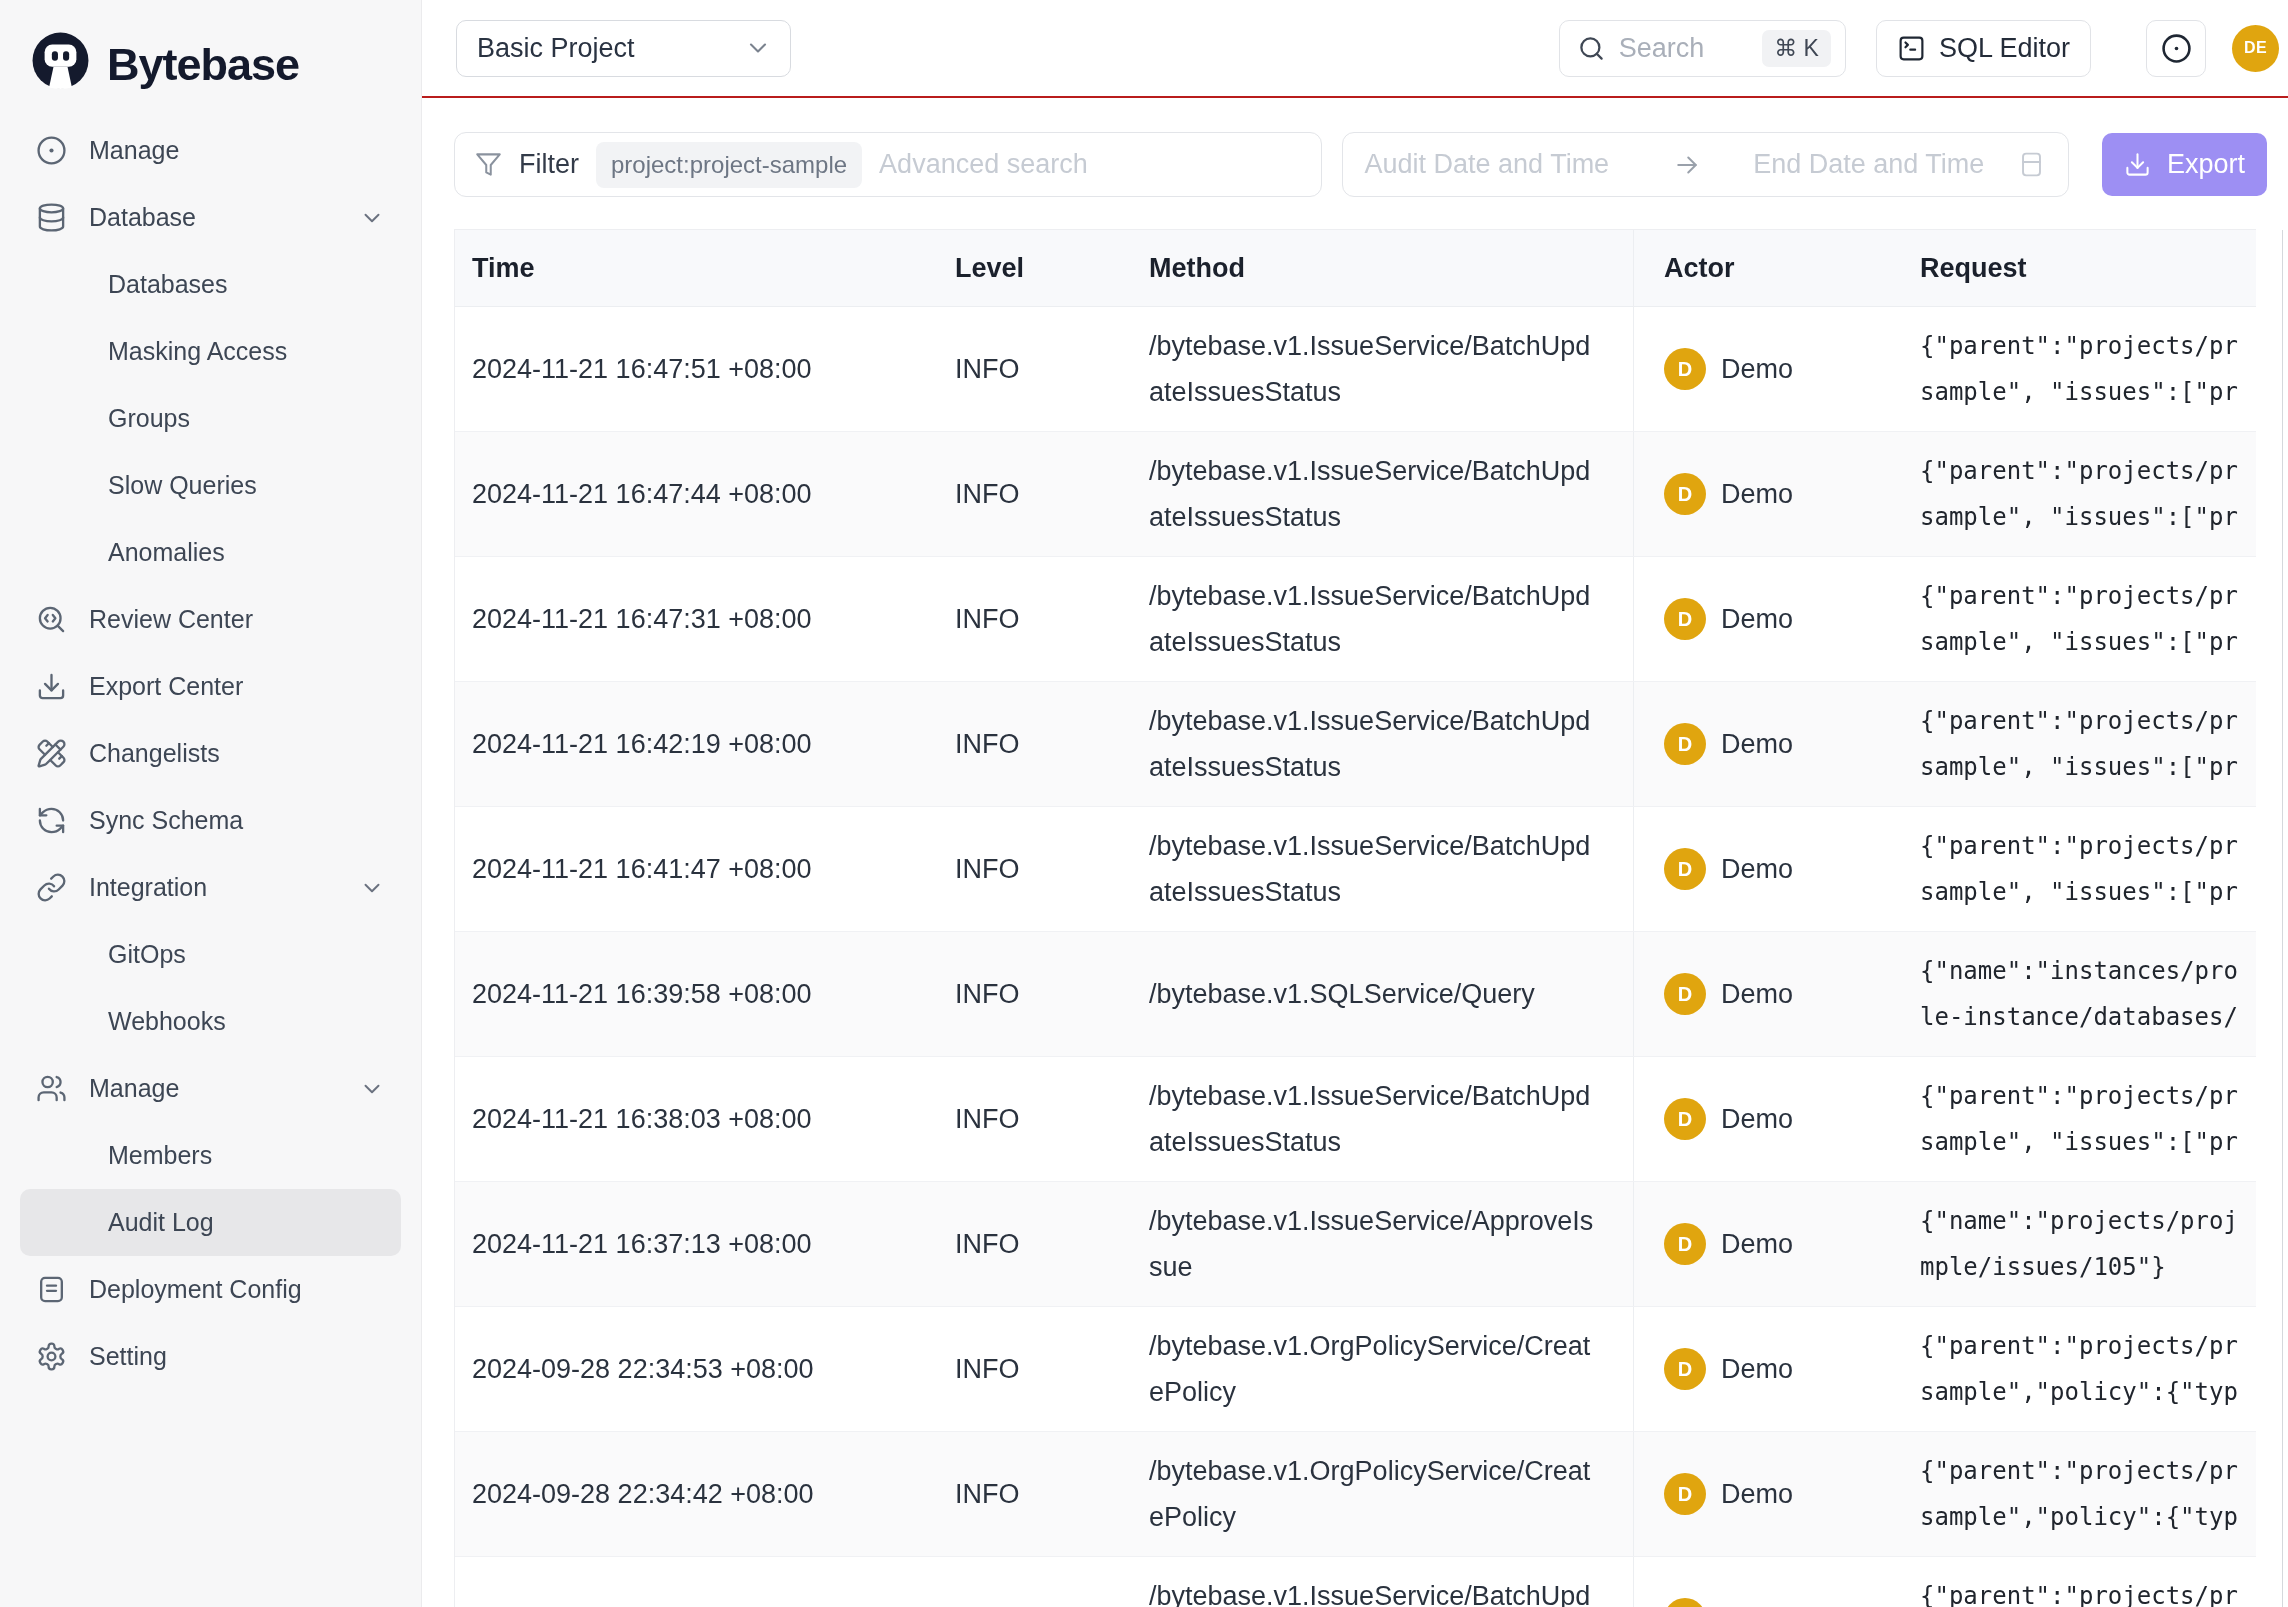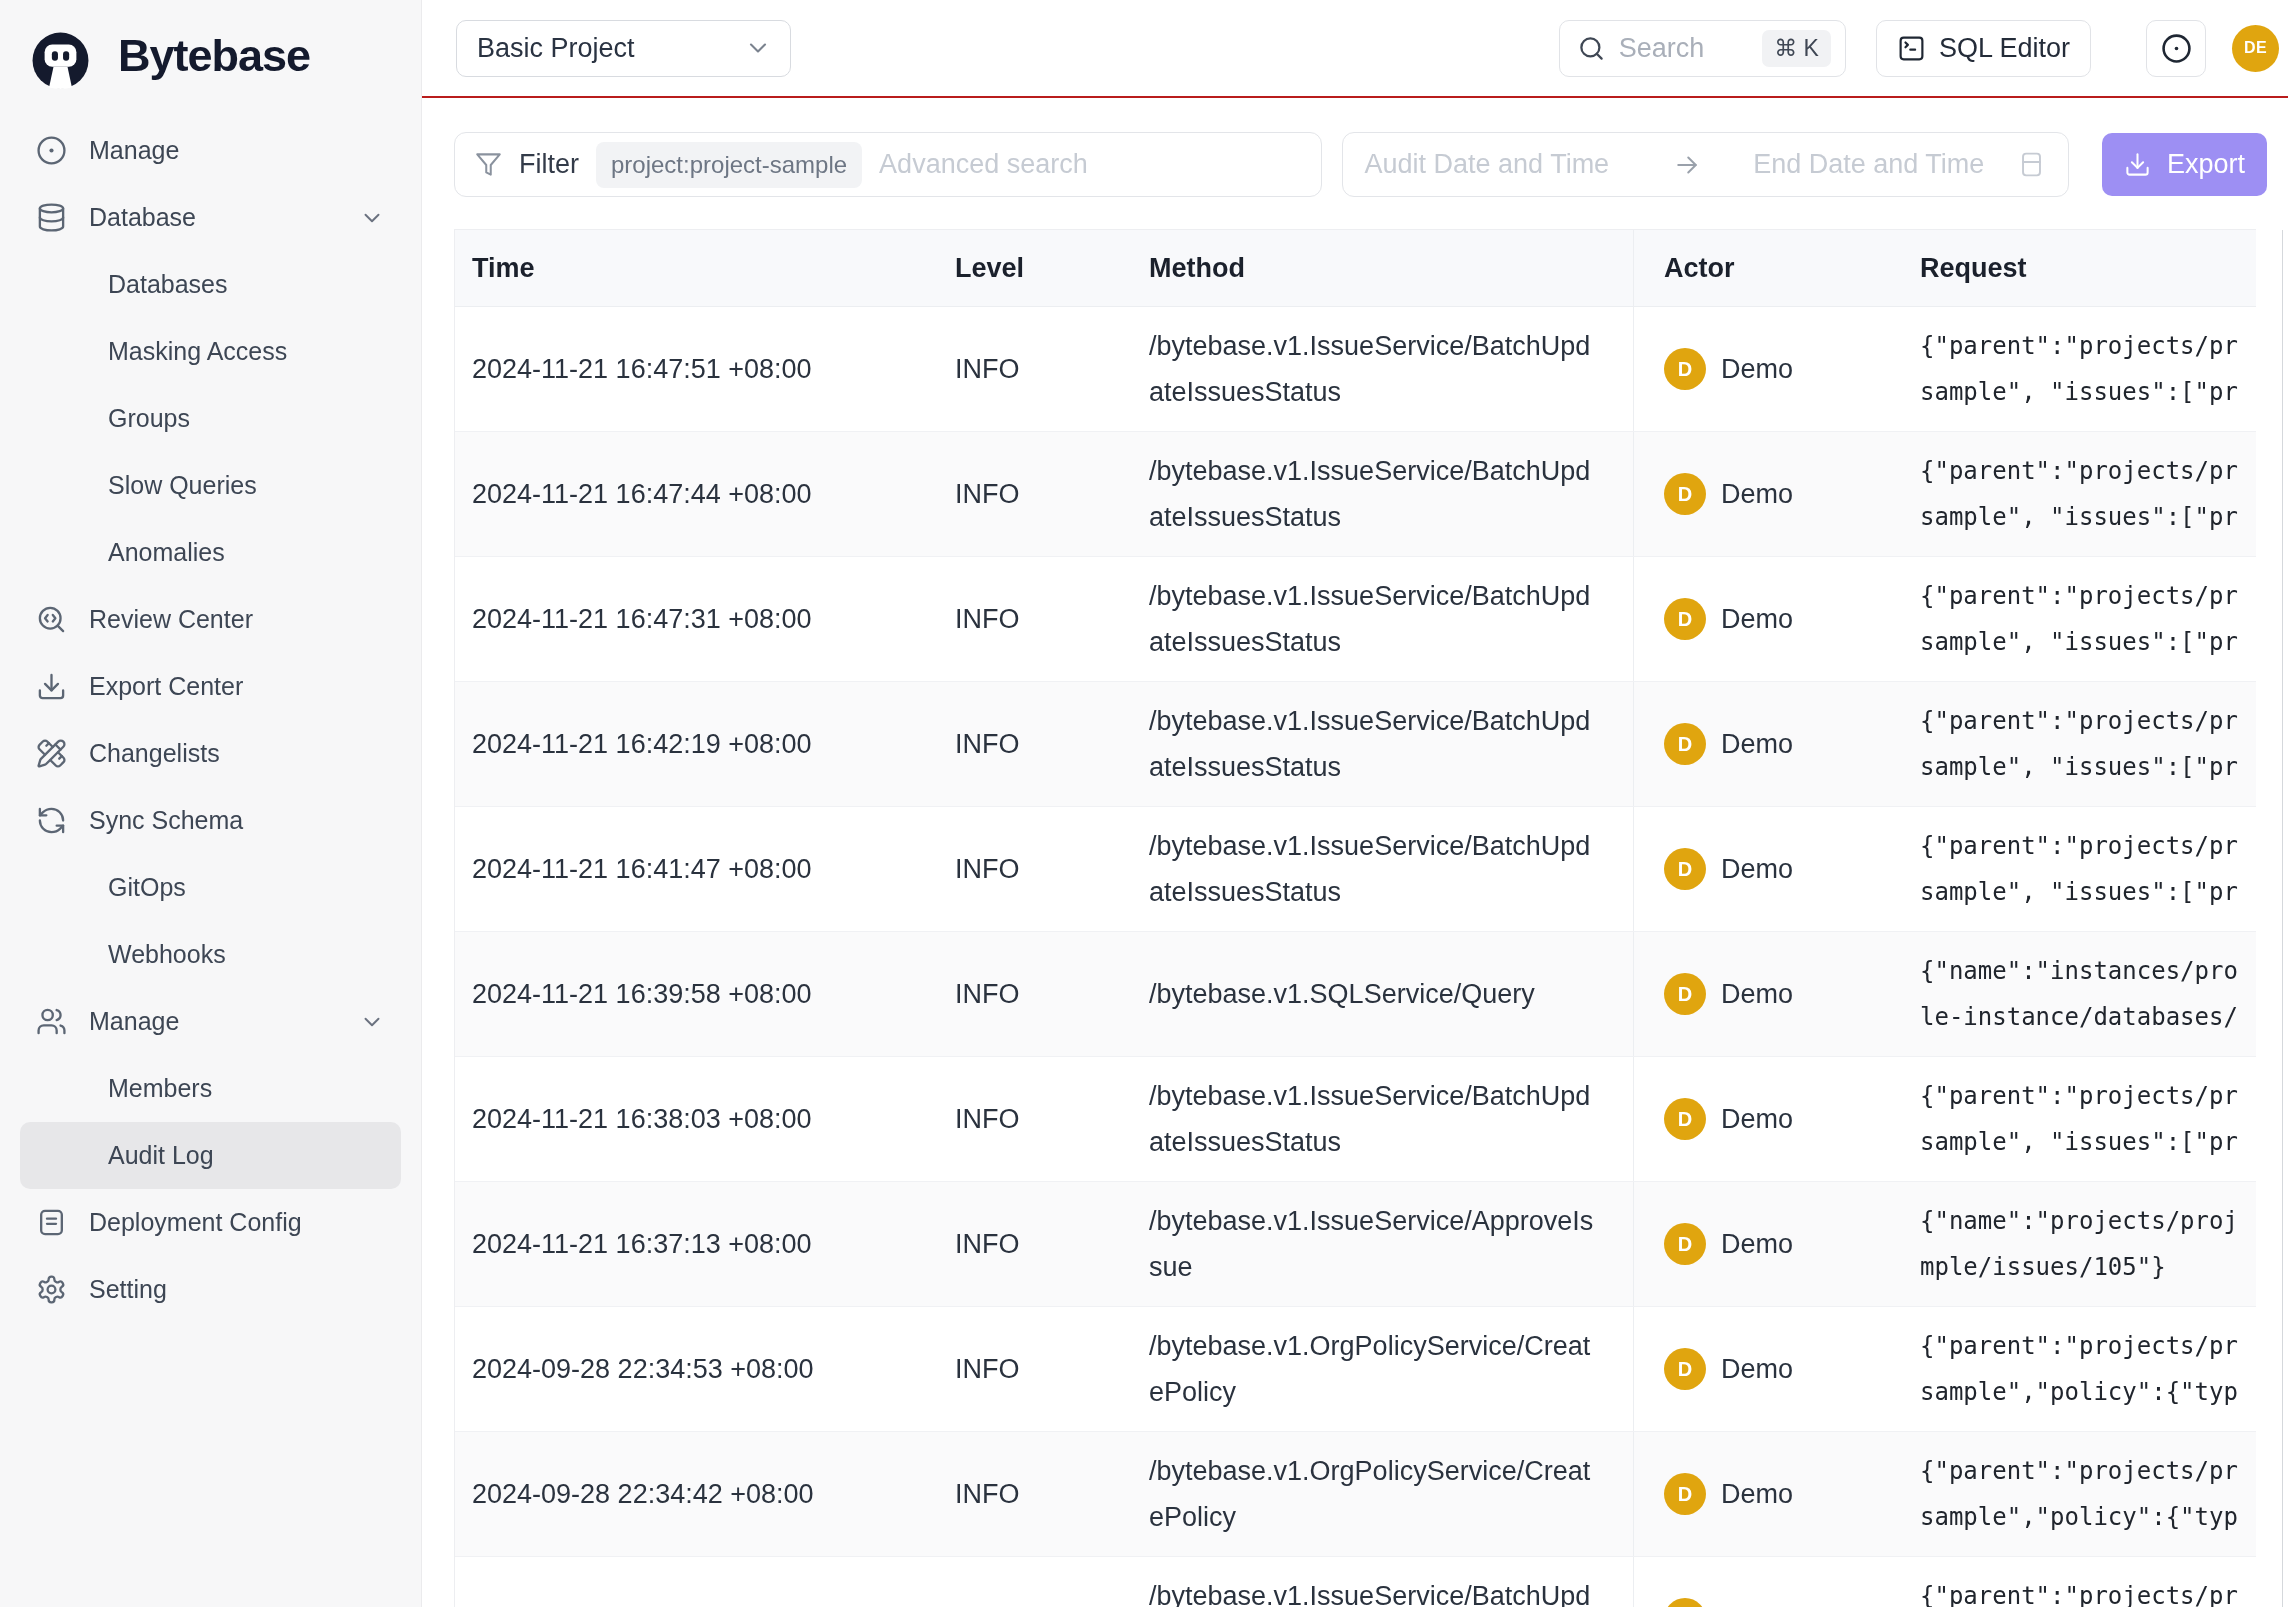--- a/index.html
+++ b/index.html
@@ -3,21 +3,21 @@
 <meta charset="utf-8">
 <style>
   * { margin:0; padding:0; box-sizing:border-box; }
   html,body { width:2289px; height:1608px; overflow:hidden; background:#fff;
     font-family:"Liberation Sans", sans-serif; color:#2a323e; }
   .app { display:flex; width:2289px; height:1608px; }
 
   
   .sidebar { width:422px; height:100%; background:#f7f7f8; border-right:1px solid #ebebed;
     padding:26px 20px 0 20px; flex-shrink:0; }
-  .logo-row { display:flex; align-items:flex-start; gap:27px; padding:4px 8px 26px 10px; }
+  .logo-row { display:flex; align-items:flex-end; gap:16px; padding:4px 8px 26px 10px; }
   .logo-mark { width:61px; height:61px; flex-shrink:0; }
   .logo-text { font-size:45px; font-weight:bold; color:#141a2d; letter-spacing:-1px; }
   .nav-item { height:67px; display:flex; align-items:center; gap:22px; padding:0 16px;
     border-radius:10px; font-size:25px; color:#3d4654; cursor:pointer; }
   .nav-item .nicon { width:31px; height:31px; color:#5c6674; flex-shrink:0; }
   .nav-item .chev { margin-left:auto; width:26px; height:26px; color:#6b7280; }
   .nav-sub { height:67px; display:flex; align-items:center; padding-left:88px; font-size:25px;
     color:#3d4654; border-radius:10px; cursor:pointer; }
   .nav-sub.active { background:#e7e7e9; }
   svg.ic { display:block; width:100%; height:100%; fill:none; stroke:currentColor;
@@ -181,20 +181,34 @@
           <svg class="ic" viewBox="0 0 24 24">
               <path d="M21 12a9 9 0 0 0-9-9 9.75 9.75 0 0 0-6.74 2.74L3 8"></path>
               <path d="M3 3v5h5"></path>
               <path d="M3 12a9 9 0 0 0 9 9 9.75 9.75 0 0 0 6.74-2.74L21 16"></path>
               <path d="M21 21v-5h-5"></path>
             </svg>
         </span>
         <span>Sync Schema</span>
       </div>
 
+      <div class="nav-item">
+        <span class="nicon">
+          <svg class="ic" viewBox="0 0 24 24">
+              <path d="M10 13a5 5 0 0 0 7.54.54l3-3a5 5 0 0 0-7.07-7.07l-1.72 1.71"></path>
+              <path d="M14 11a5 5 0 0 0-7.54-.54l-3 3a5 5 0 0 0 7.07 7.07l1.71-1.71"></path>
+            </svg>
+        </span>
+        <span>Integration</span>
+        <span class="chev">
+          <svg class="ic" viewBox="0 0 24 24">
+              <path d="m6 9 6 6 6-6"></path>
+            </svg>
+        </span>
+      </div>
       <div class="nav-sub">GitOps</div>
       <div class="nav-sub">Webhooks</div>
 
       <div class="nav-item">
         <span class="nicon">
           <svg class="ic" viewBox="0 0 24 24">
               <path d="M16 21v-2a4 4 0 0 0-4-4H6a4 4 0 0 0-4 4v2"></path>
               <circle cx="9" cy="7" r="4"></circle>
               <path d="M22 21v-2a4 4 0 0 0-3-3.87"></path>
               <path d="M16 3.13a4 4 0 0 1 0 7.75"></path>

